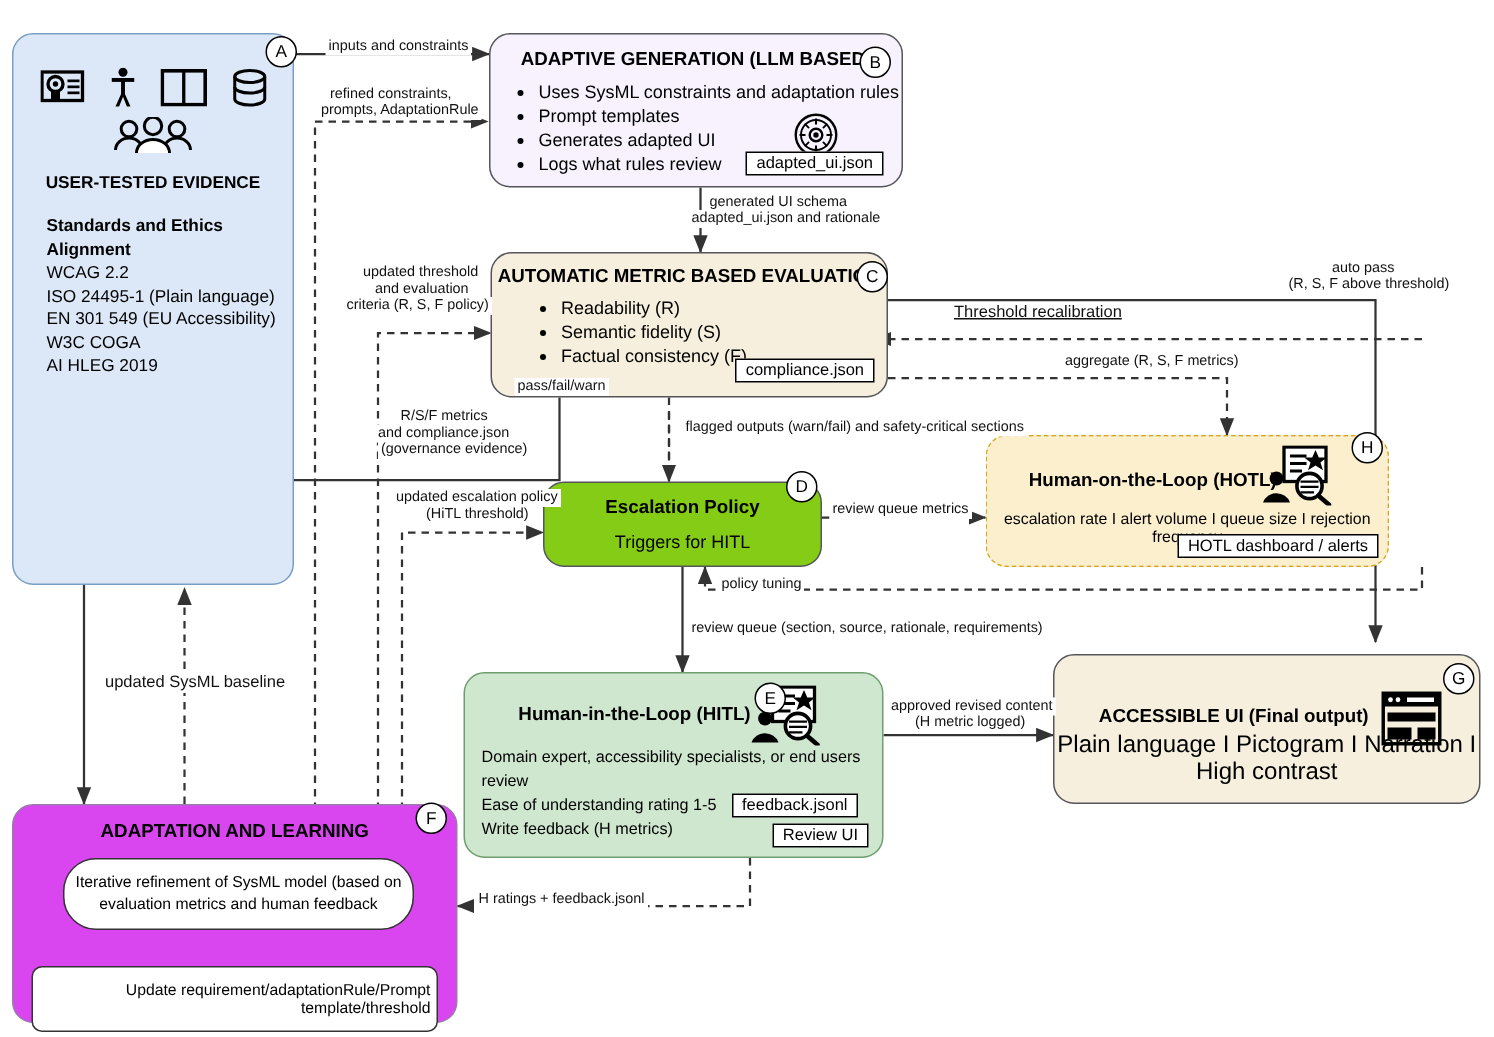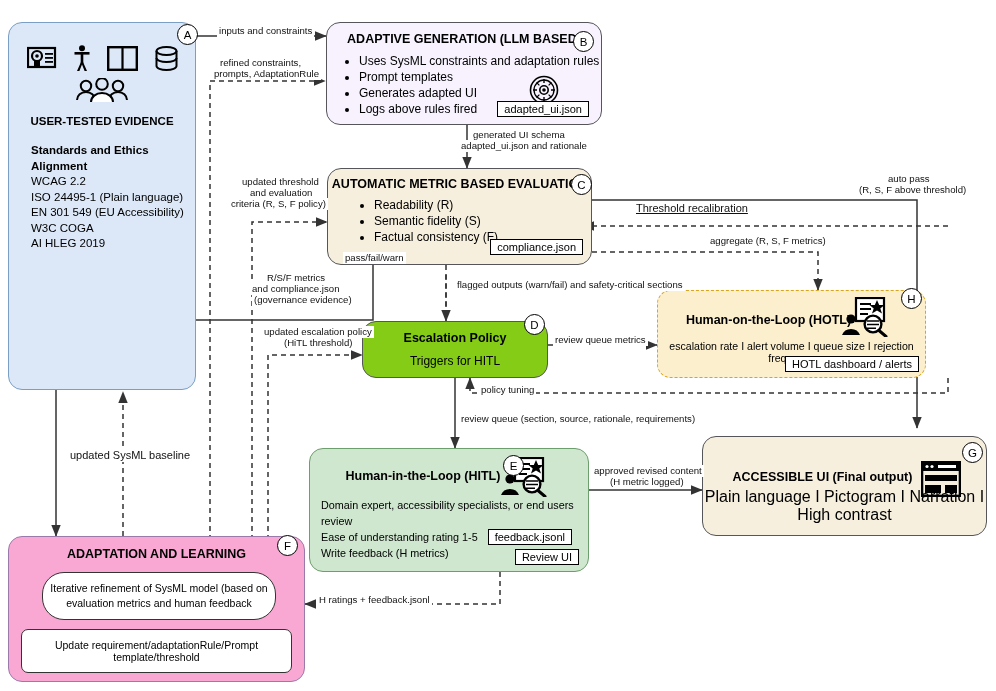--- a/index.html
+++ b/index.html
@@ -14,21 +14,21 @@
   }
   #stage { position:absolute; inset:0; }
   svg.edges { position:absolute; left:0; top:0; width:996px; height:691px; overflow:visible; }
   .box { position:absolute; border:1.6px solid #4a4a4a; border-radius:14px; }
 
   .blue   { background:#dce8f7; border-color:#7a9ec4; }
   .lav    { background:#f7f2fd; border-color:#55555a; }
   .cream  { background:#f6efdd; border-color:#55555a; }
   .purple { background:#84cc16; border-color:#55555a; }
   .green  { background:#cfe6cf; border-color:#6d9e6d; }
-  .purple2{ background:#f9a8d4; border-color:#9a7aaa; }
+  .purple2{ background:#d946ef; border-color:#9a7aaa; }
   .hotl   { background:#fcefcd; border:1.8px dashed #d9a520; border-radius:14px; }
 
   .title { font-weight:bold; text-align:center; font-size:12.5px; }
   ul.bul { margin:0; padding-left:20px; }
   ul.bul li { font-size:12px; line-height:16px; }
 
   .tag {
     position:absolute; border:1.4px solid #000; background:#fff;
     font-size:11px; padding:1px 6px; white-space:nowrap;
   }
@@ -157,21 +157,21 @@
     </div>
   </div>
   <div class="idmark" style="left:177px; top:24px;">A</div>
 
   <div class="box lav" style="left:326px; top:22px; width:276px; height:103px;">
     <div class="title" style="margin-top:9px;">ADAPTIVE GENERATION (LLM BASED)</div>
     <ul class="bul" style="margin-top:7px; padding-left:32px;">
       <li>Uses SysML constraints and adaptation rules</li>
       <li>Prompt templates</li>
       <li>Generates adapted UI</li>
-      <li>Logs above rules fired</li>
+      <li>Logs what rules review</li>
     </ul>
     <svg width="30" height="30" viewBox="0 0 30 30" style="position:absolute; right:42px; top:52px;">
       <circle cx="15" cy="15" r="13.5" fill="none" stroke="#000" stroke-width="1.6"></circle>
       <circle cx="15" cy="15" r="10" fill="none" stroke="#000" stroke-width="1.3"></circle>
       <circle cx="15" cy="15" r="4.2" fill="none" stroke="#000" stroke-width="1.6"></circle>
       <circle cx="15" cy="15" r="1.8" fill="#000"></circle>
       <path d="M15,4 L15,8 M15,22 L15,26 M4,15 L8,15 M22,15 L26,15" stroke="#000" stroke-width="1.4"></path>
       <path d="M7.5,7.5 L10.4,10.4 M19.6,19.6 L22.5,22.5 M22.5,7.5 L19.6,10.4 M10.4,19.6 L7.5,22.5" stroke="#000" stroke-width="1.2"></path>
     </svg>
     <div class="tag" style="right:12px; bottom:7px;">adapted_ui.json</div>
@@ -251,21 +251,21 @@
       <rect x="4" y="24" width="16" height="8" fill="#000"></rect>
       <rect x="24" y="24" width="12" height="8" fill="#000"></rect>
     </svg>
     <div style="text-align:center; font-size:16px; margin-top:4px;">Plain language I Pictogram I Narration I High contrast</div>
   </div>
   <div class="idmark" style="left:962px; top:442px;">G</div>
 
   <div class="box purple2" style="left:8px; top:536px; width:297px; height:146px;">
     <div class="title" style="margin-top:10px;">ADAPTATION AND LEARNING</div>
     <div class="pill" style="margin:11px 28px 0 33px;">Iterative refinement of SysML model (based on evaluation metrics and human feedback</div>
-    <div class="rect2" style="margin:9px 12px 0 12px;">Update  requirement/adaptationRule/Prompt template/threshold</div>
+    <div class="rect2" style="margin:24px 12px 0 12px;text-align:right;">Update  requirement/adaptationRule/Prompt template/threshold</div>
   </div>
   <div class="idmark" style="left:277px; top:535px;">F</div>
 
   <div class="elabel" style="left:217px; top:25px;">inputs and constraints</div>
   <div class="elabel" style="left:218px; top:57px;">refined constraints,</div>
   <div class="elabel" style="left:212px; top:68px;">prompts, AdaptationRule</div>
 
   <div class="elabel" style="left:471px; top:129px;">generated UI schema</div>
   <div class="elabel" style="left:459px; top:140px;">adapted_ui.json and rationale</div>
 

